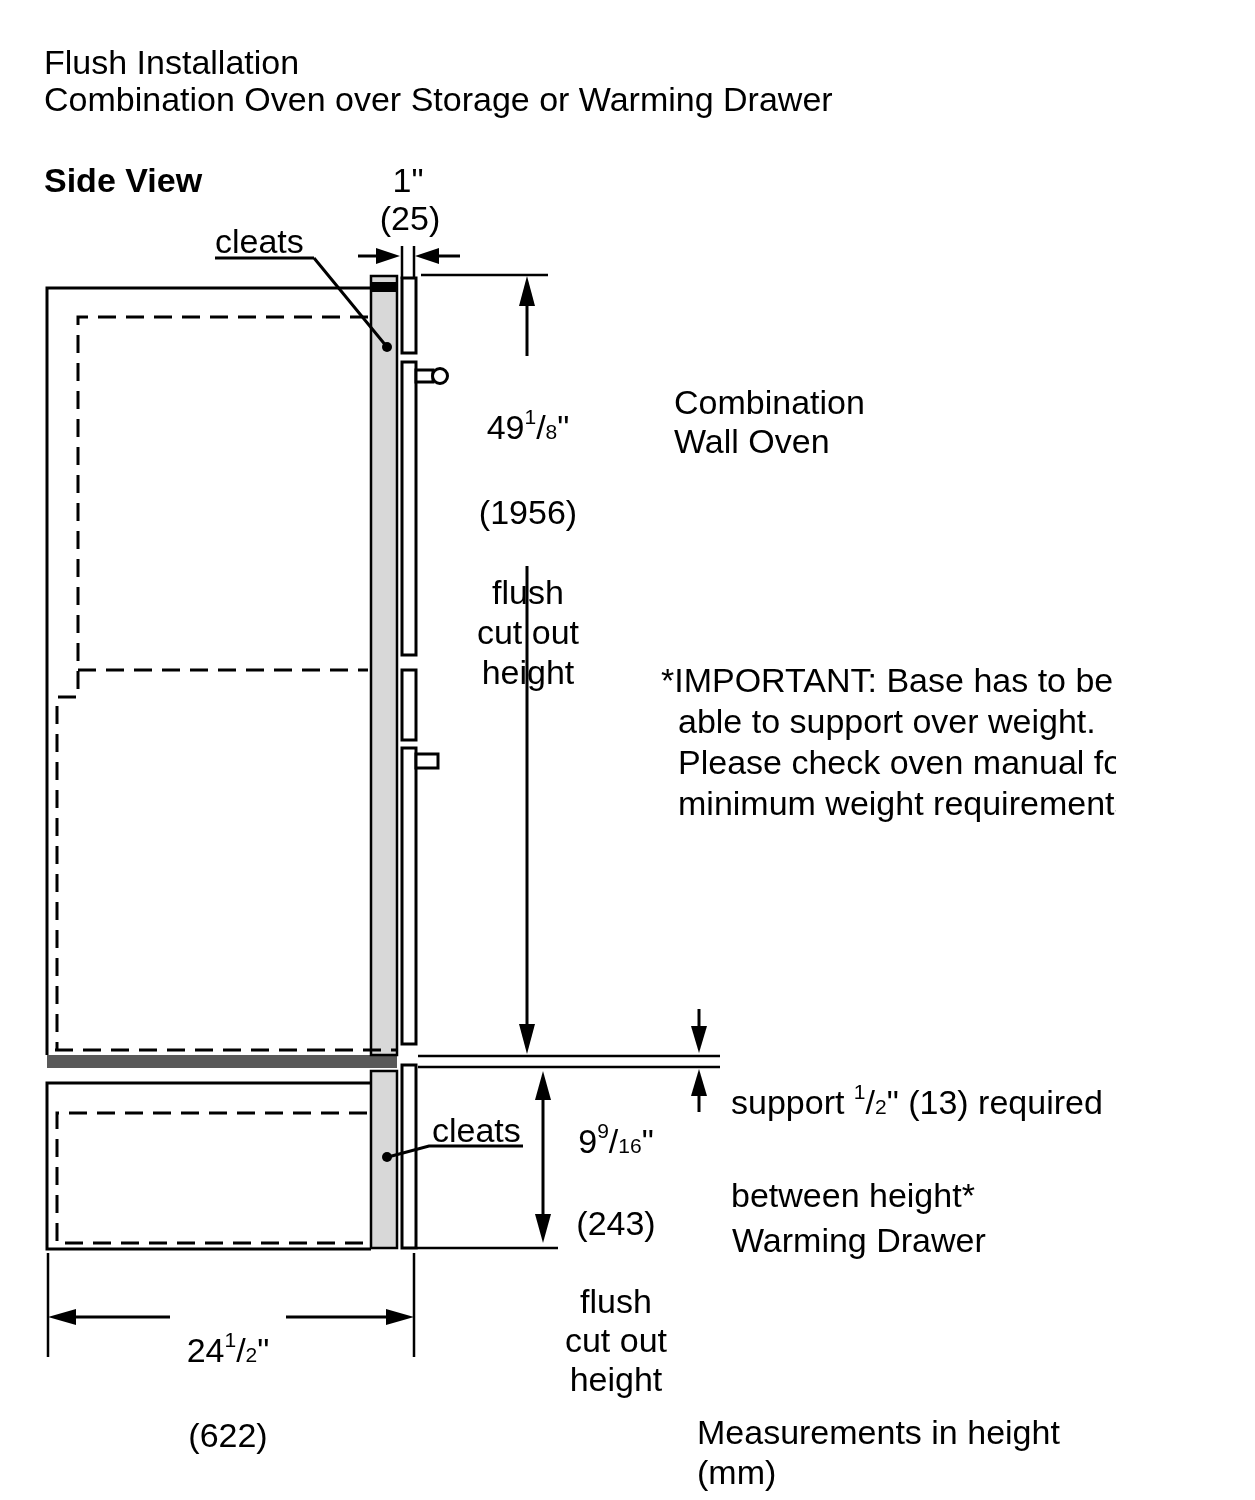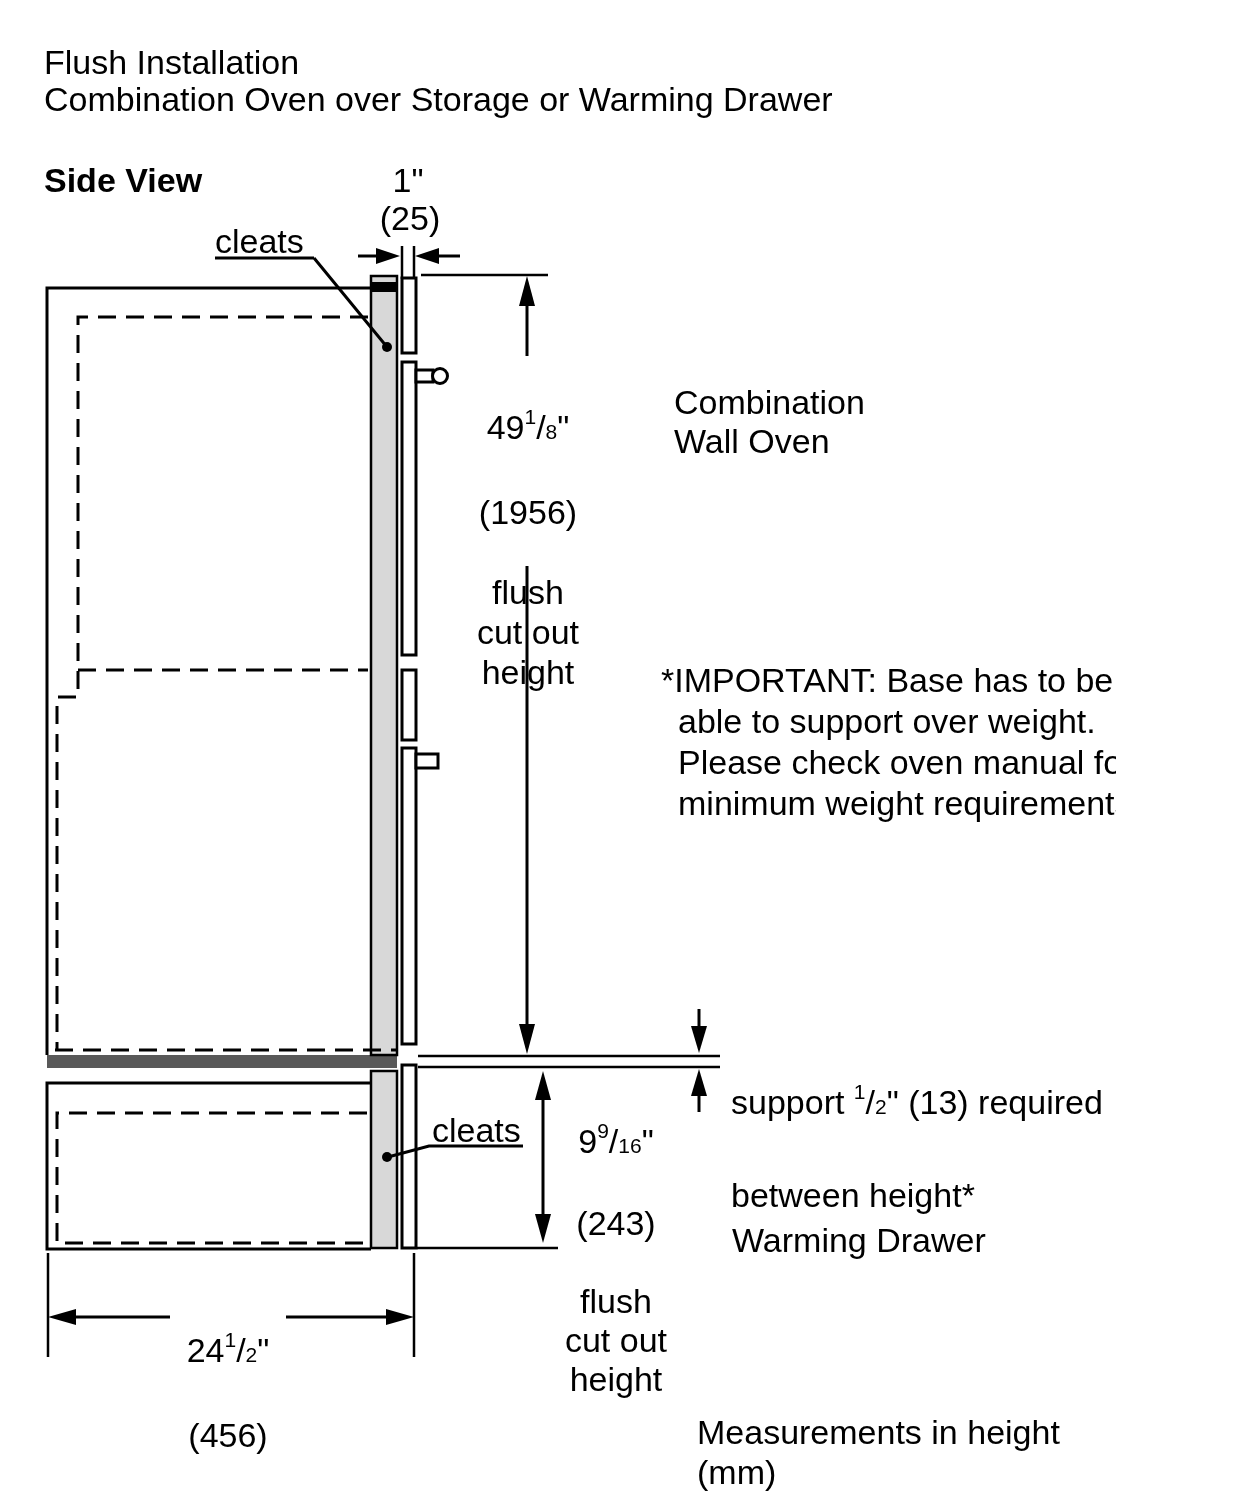--- a/index.html
+++ b/index.html
@@ -130,18 +130,18 @@
 cut out
 height</div>
   </div>
 
   <div class="t" id="cleats-bottom">cleats</div>
 
   <div class="t" id="drawer-label">Warming Drawer</div>
 
   <div class="t center" id="dim24">
     <div><span>24</span><span class="sup">1</span><span>/</span><span class="den">2</span><span>"</span></div>
-    <div>(456)</div>
+    <div>(622)</div>
   </div>
 
   <div class="t" id="footer">Measurements in height (mm)</div>
 
 </div>
 
 </body></html>

